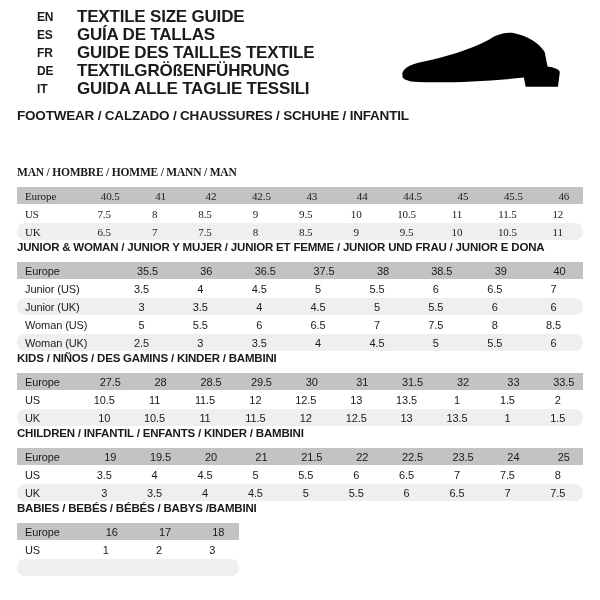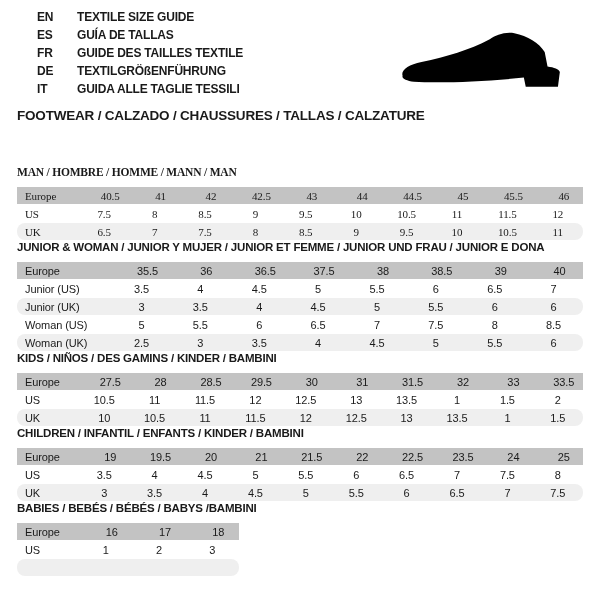--- a/index.html
+++ b/index.html
@@ -10,21 +10,21 @@
     font-family: "Liberation Sans", sans-serif;
     color: var(--text, #1a1a1a);
     overflow: hidden;
   }
   .page { position: relative; width: 600px; height: 600px; padding: 8px 17px 0 17px; }
 
   
   .lang-block { margin-left: 20px; }
   .lang-row { display: flex; height: 18px; align-items: center; }
   .lang-code { width: 40px; font-size: 12px; font-weight: 700; letter-spacing: -0.2px; }
-  .lang-label { font-size: 12px; font-weight: 700; letter-spacing: -0.2px; }
+  .lang-label { font-size: 17px; font-weight: 700; letter-spacing: -0.2px; }
 
   .category-line {
     margin-top: 10px;
     font-size: 13.5px; font-weight: 700; letter-spacing: -0.2px;
     height: 17px;
   }
 
   .shoe-wrap { position: absolute; left: 395px; top: 30px; width: 180px; height: 64px; }
   .shoe-wrap svg { width: 100%; height: 100%; }
 
@@ -68,21 +68,21 @@
     <div class="lang-row">
       <span class="lang-code">DE</span>
       <span class="lang-label">TEXTILGRÖßENFÜHRUNG</span>
     </div>
     <div class="lang-row">
       <span class="lang-code">IT</span>
       <span class="lang-label">GUIDA ALLE TAGLIE TESSILI</span>
     </div>
   </div>
 
-  <div class="category-line">FOOTWEAR / CALZADO / CHAUSSURES / TALLAS / CALZATURE</div>
+  <div class="category-line">FOOTWEAR / CALZADO / CHAUSSURES / SCHUHE / INFANTIL</div>
 
   <div class="shoe-wrap">
     <svg viewBox="0 0 190 70" preserveAspectRatio="none" aria-hidden="true">
       <path fill="#000000" d="M 8 50
            C 6 44, 14 38, 28 35
            C 55 29, 78 22, 100 10
            C 106 6, 116 1.5, 126 3.5
            C 140 6.5, 152 14, 158 24
            L 161 40
            C 168 41, 173 43, 174 46

